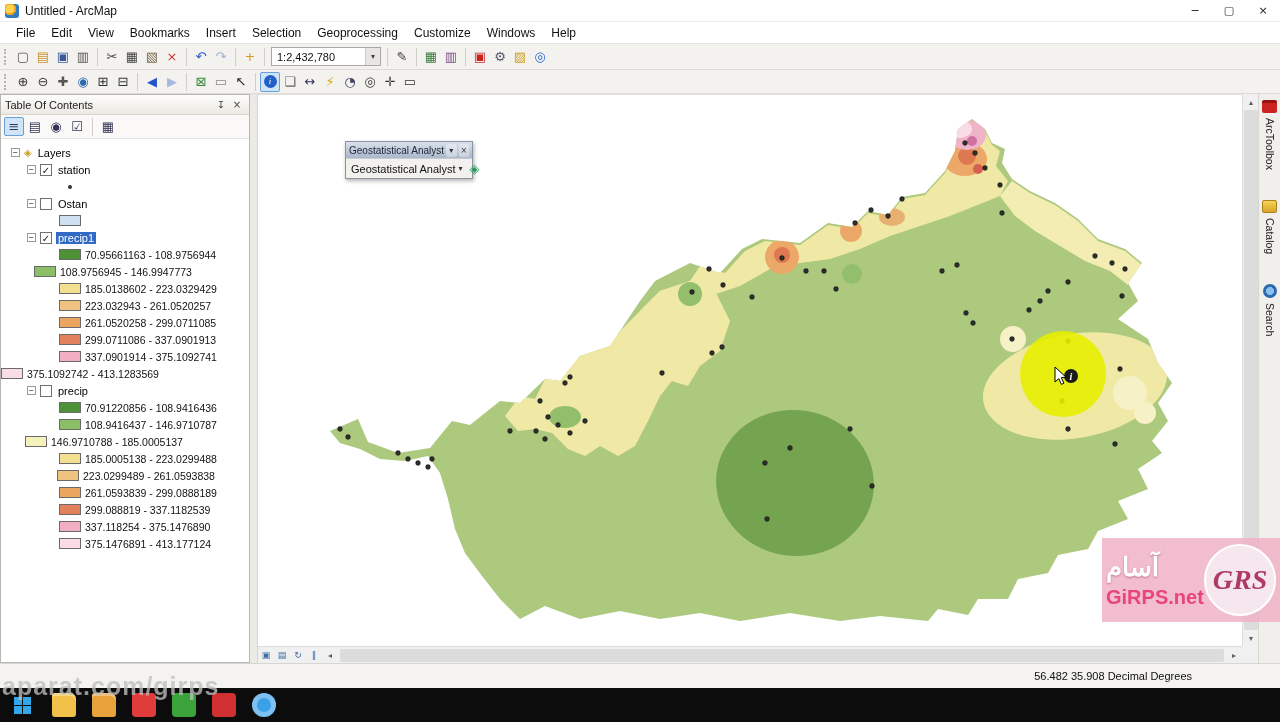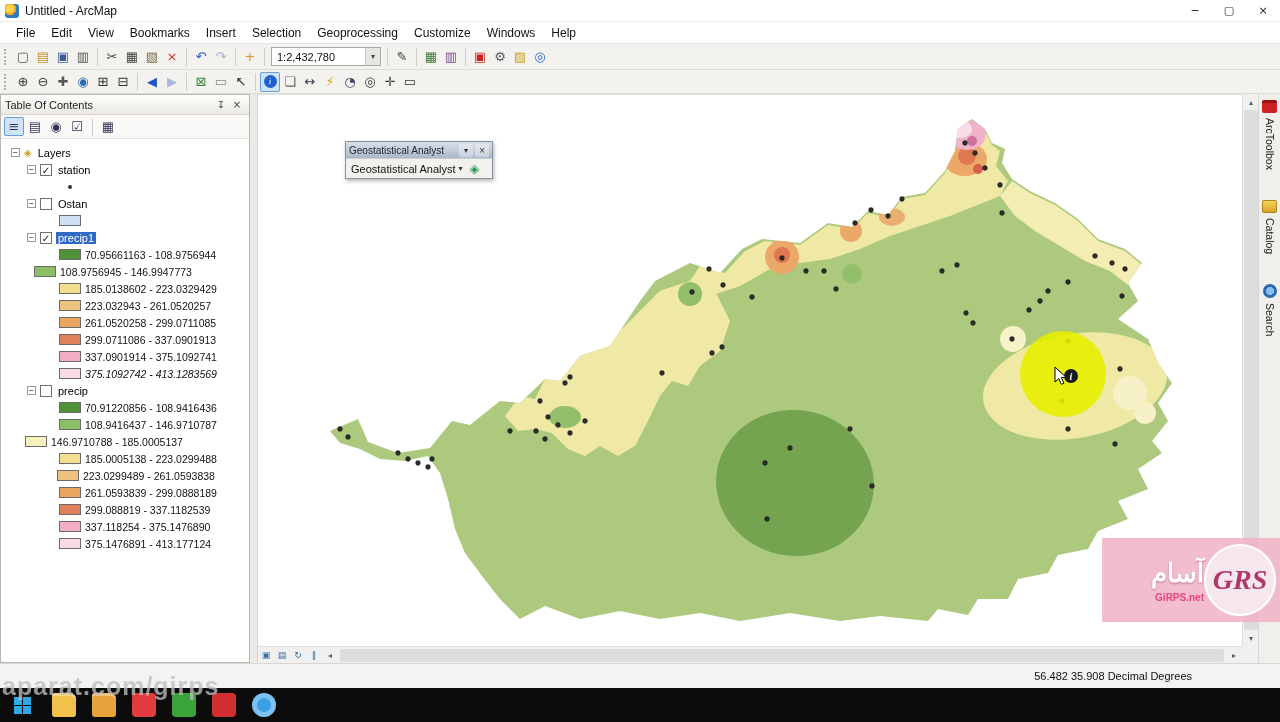--- a/index.html
+++ b/index.html
@@ -50,21 +50,21 @@
   .swatch{width:22px;height:11px;border:1px solid #6a6a6a;flex:none;}
   .legend-label{font-size:10.5px;color:#111;white-space:nowrap;}
   .point-dot{width:4px;height:4px;border-radius:50%;background:#333;margin-left:9px;flex:none;}
 
   #toc-gutter{position:absolute;left:250px;top:94px;width:8px;height:569px;background:#eceae5;border-right:1px solid #d8d6d0;}
 
   
   #map-area{position:absolute;left:258px;top:94px;width:984px;height:552px;background:#fff;overflow:hidden;border-top:1px solid #e0e0e0;}
   .station-dot{fill:#2e2e2e;stroke:#000;stroke-width:0.4;}
 
-  #float-toolbar{position:absolute;left:87px;top:46px;width:148px;box-shadow:1px 2px 4px rgba(0,0,0,0.3);border:1px solid #8a93a2;background:#ec4899;z-index:10;}
+  #float-toolbar{position:absolute;left:87px;top:46px;width:128px;box-shadow:1px 2px 4px rgba(0,0,0,0.3);border:1px solid #8a93a2;background:#ec4899;z-index:10;}
   #float-title{height:16px;background:linear-gradient(#d9e0ea,#aab8cb);display:flex;align-items:center;padding:0 3px;}
   #float-title-text{font-size:10px;color:#1c2533;flex:1;white-space:nowrap;}
   .float-btn{width:14px;height:13px;font-size:8px;display:flex;align-items:center;justify-content:center;color:#333;font-family:"DejaVu Sans",sans-serif;background:rgba(255,255,255,0.35);margin-left:2px;border-radius:2px;}
   #float-menu{height:20px;background:#f2f1ee;display:flex;align-items:center;padding:0 5px;gap:3px;border-top:1px solid #c8ccd4;}
   #float-menu-text{font-size:11px;color:#111;white-space:nowrap;}
   .float-caret{font-size:8px;color:#333;font-family:"DejaVu Sans",sans-serif;}
   #float-globe{color:#2a9a5a;font-family:"DejaVu Sans",sans-serif;font-size:13px;margin-left:4px;}
 
   
   #vscroll{position:absolute;left:1242px;top:94px;width:16px;height:552px;background:#f0f0f0;border-left:1px solid #dcdcdc;}
@@ -96,23 +96,23 @@
   .win-sq{background:#31a8e8;}
   #task-apps{display:flex;height:34px;}
   .task-app{width:40px;height:34px;display:flex;align-items:center;justify-content:center;}
   .app-ic{width:24px;height:24px;border-radius:4px;display:block;}
   .app-circle{border-radius:50%;box-shadow:inset 0 0 0 5px rgba(255,255,255,0.35);}
   .app-folder{border-radius:3px 6px 3px 3px;box-shadow:inset 0 3px 0 rgba(255,255,255,0.35);}
   #aparat-mark{position:absolute;left:2px;top:672px;font-size:25px;font-weight:bold;color:rgba(190,190,190,0.78);letter-spacing:1px;z-index:50;pointer-events:none;}
 
   
   #girps-box{position:absolute;left:1102px;top:538px;width:178px;height:84px;background:rgba(240,178,198,0.85);display:flex;align-items:center;padding:4px 4px;z-index:20;}
-  #girps-left{flex:1;text-align:right;}
+  #girps-left{flex:1;text-align:left;}
   #girps-persian{font-size:26px;color:#fff;font-weight:bold;text-shadow:0 1px 2px rgba(150,40,90,0.5);}
-  #girps-site{font-size:10px;font-weight:bold;color:#e8447e;margin-top:3px;}
+  #girps-site{font-size:20px;font-weight:bold;color:#e8447e;margin-top:3px;}
   #girps-logo{width:72px;height:72px;border-radius:50%;background:#f6e6ee;border:2px solid #fff;display:flex;align-items:center;justify-content:center;font-family:"Liberation Serif",serif;font-style:italic;font-weight:bold;font-size:28px;color:#b03a66;flex:none;}
 </style>
 </head>
 <body>
 
 <div id="app" data-name="arcmap-window">
 
   <div id="titlebar" data-name="title-bar">
     <span id="arcmap-icon" data-name="arcmap-app-icon"></span>
     <span id="title-text" data-name="window-title">Untitled - ArcMap</span>
@@ -347,21 +347,21 @@
           <span class="legend-label" data-name="legend-label">261.0520258 - 299.0711085</span>
         </div>
         <div class="tree-row" data-name="tree-row" style="padding-left: 58px;">
           <span class="swatch" data-name="legend-swatch" style="background: rgb(226, 130, 92);"></span>
           <span class="legend-label" data-name="legend-label">299.0711086 - 337.0901913</span>
         </div>
         <div class="tree-row" data-name="tree-row" style="padding-left: 58px;">
           <span class="swatch" data-name="legend-swatch" style="background: rgb(242, 174, 195);"></span>
           <span class="legend-label" data-name="legend-label">337.0901914 - 375.1092741</span>
         </div>
-        <div class="tree-row" data-name="tree-row" style="padding-left: 58px; font-style: italic;">
+        <div class="tree-row" data-name="tree-row" style="">
           <span class="swatch" data-name="legend-swatch" style="background: rgb(249, 220, 232);"></span>
           <span class="legend-label" data-name="legend-label">375.1092742 - 413.1283569</span>
         </div>
         <div class="tree-row" data-name="tree-row" style="padding-left: 26px;">
           <span class="expander" data-name="expander-icon">−</span>
           <span class="checkbox" data-name="layer-checkbox"></span>
           <span class="layer-label" data-name="layer-name">precip</span>
         </div>
         <div class="tree-row" data-name="tree-row" style="padding-left: 58px;">
           <span class="swatch" data-name="legend-swatch" style="background: rgb(78, 145, 54);"></span>

